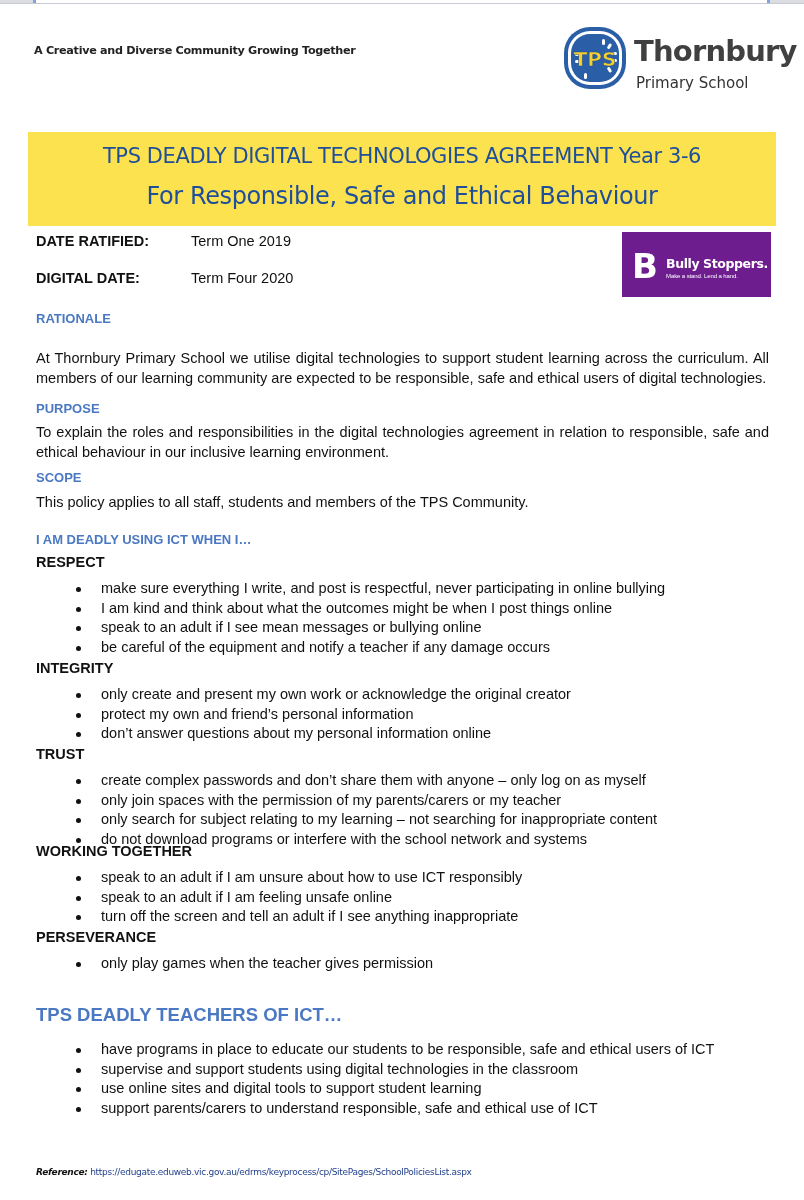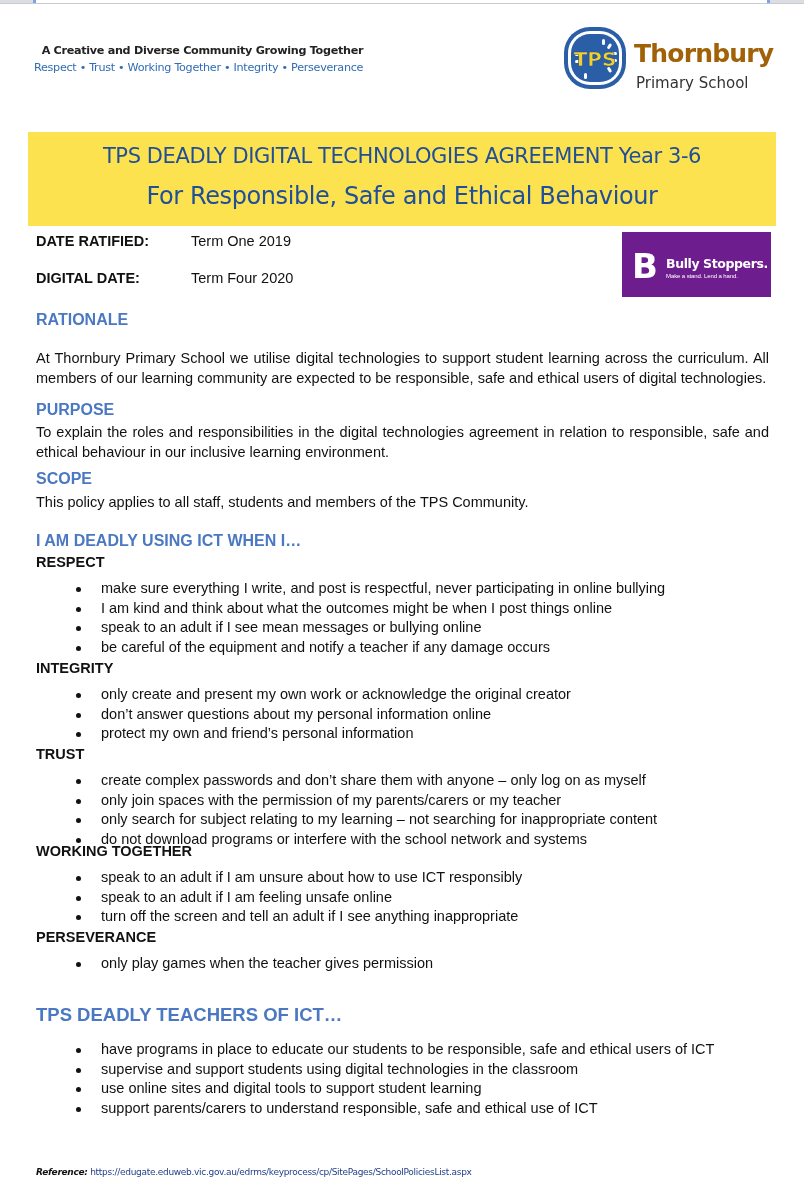--- a/index.html
+++ b/index.html
@@ -2,58 +2,57 @@
 <html><head>
 <meta charset="utf-8">
 <style>
   html, body { margin:0; padding:0; }
   body { width:804px; height:1200px; background:#ffffff; position:relative; overflow:hidden;
          font-family:"Liberation Sans", sans-serif; color:#111; }
   .ruler { position:absolute; left:0; top:0; width:804px; height:3px; background:#dcdde2; border-bottom:1px solid #c9cbd2; }
   .ruler .inner { position:absolute; left:36px; right:36px; top:0; height:3px; background:#fff; }
   .ruler .mark { position:absolute; top:0; width:3px; height:3px; background:#7da2e8; }
   .tagline { position:absolute; left:34px; top:44px; }
-  .tagline .l1 { font-family:"DejaVu Sans", sans-serif; font-size:11.2px; font-weight:bold; color:#222; letter-spacing:-0.3px;text-align:right; }
+  .tagline .l1 { font-family:"DejaVu Sans", sans-serif; font-size:11.2px; font-weight:bold; color:#222; letter-spacing:-0.3px; }
   .tagline .l2 { font-family:"DejaVu Sans", sans-serif; font-size:11.2px; color:#2f6db5; margin-top:4px; letter-spacing:-0.3px; }
   .logo { position:absolute; left:562px; top:25px; display:flex; align-items:flex-end; }
   .logo .badge { width:66px; height:66px; }
   .logo .name { margin-left:6px; line-height:1; }
-  .logo .name .n1 { font-family:"DejaVu Sans", sans-serif; font-weight:bold; font-size:25px; color:#a16207; letter-spacing:-0.8px; }
+  .logo .name .n1 { font-family:"DejaVu Sans", sans-serif; font-weight:bold; font-size:29px; color:#404040; letter-spacing:-0.8px; }
   .logo .name .n2 { font-family:"DejaVu Sans", sans-serif; font-size:15px; color:#333; margin-top:10px; margin-left:2px; }
   .banner { position:absolute; left:28px; top:132px; width:748px; height:94px; background:#fde24f; text-align:center; }
   .banner .t1 { font-family:"DejaVu Sans", sans-serif; font-size:21px; color:#1f4f99; margin-top:12px; letter-spacing:-0.4px; }
   .banner .t2 { font-family:"DejaVu Sans", sans-serif; font-size:24px; color:#1f4f99; margin-top:14px; letter-spacing:-0.4px; }
   .meta { position:absolute; left:36px; font-size:14.5px; }
   .meta .k { font-weight:bold; display:inline-block; width:155px; }
   .bully { position:absolute; left:622px; top:232px; width:149px; height:65px; background:#6e1d8f; color:#fff; }
   .bully .b { position:absolute; left:10px; top:17px; font-size:34px; font-weight:bold; line-height:1; font-family:"DejaVu Sans", sans-serif; }
   .bully .t { position:absolute; left:44px; top:24px; font-size:12.5px; font-weight:bold; font-family:"DejaVu Sans", sans-serif; letter-spacing:-0.4px; }
   .bully .s { position:absolute; left:44px; top:41px; font-size:6px; letter-spacing:-0.1px; }
-  .h { position:absolute; left:36px; color:#4a78c2; font-weight:bold; font-size:16px; }
+  .h { position:absolute; left:36px; color:#4a78c2; font-weight:bold; font-size:13px; }
   .p { position:absolute; left:36px; width:733px; font-size:14.5px; line-height:20px; text-align:justify; color:#111; }
   .sub { position:absolute; left:36px; font-weight:bold; font-size:14.5px; color:#111;text-align:center; }
   ul.b { position:absolute; left:44px; margin:6px; padding:0; list-style:none; font-size:14.5px; }
   ul.b li { position:relative; padding-left:51px; height:19.6px; line-height:19.6px; white-space:nowrap; }
   ul.b li::before { content:""; position:absolute; left:26px; top:8px; width:5px; height:5px; border-radius:50%; background:#111; }
   .ref { position:absolute; left:36px; top:1167px; font-family:"DejaVu Sans", sans-serif; font-size:9px; letter-spacing:-0.3px; }
   .ref .k { font-style:italic; font-weight:bold; color:#111;text-align:center; }
   .ref .u { color:#1f3f8a; }
 </style>
 </head>
 <body>
 
 <div class="ruler">
   <div class="inner"></div>
   <div class="mark" style="left:33px"></div>
   <div class="mark" style="left:767px"></div>
 </div>
 
 <div class="tagline">
   <div class="l1">A Creative and Diverse Community Growing Together</div>
-  <div class="l2">Respect • Trust • Working Together • Integrity • Perseverance</div>
 </div>
 
 <div class="logo">
   <svg class="badge" viewBox="0 0 66 66">
     <rect x="2" y="2" width="62" height="62" rx="26" fill="#2a5fa8"></rect>
     <rect x="6" y="6" width="54" height="54" rx="22" fill="#fff"></rect>
     <rect x="9" y="9" width="48" height="48" rx="19" fill="#2a5fa8"></rect>
     <g fill="#fff">
       <rect x="40" y="14" width="3" height="6" rx="1.5"></rect>
         <rect x="46" y="18" width="3" height="6" rx="1.5" transform="rotate(30 47 21)"></rect>
@@ -105,22 +104,22 @@
 <ul class="b" style="top:573px">
   <li>make sure everything I write, and post is respectful, never participating in online bullying</li>
   <li>I am kind and think about what the outcomes might be when I post things online</li>
   <li>speak to an adult if I see mean messages or bullying online</li>
   <li>be careful of the equipment and notify a teacher if any damage occurs</li>
 </ul>
 
 <div class="sub" style="top:660px">INTEGRITY</div>
 <ul class="b" style="top:679px">
   <li>only create and present my own work or acknowledge the original creator</li>
+  <li>protect my own and friend’s personal information</li>
   <li>don’t answer questions about my personal information online</li>
-  <li>protect my own and friend’s personal information</li>
 </ul>
 
 <div class="sub" style="top:746px">TRUST</div>
 <ul class="b" style="top:765px">
   <li>create complex passwords and don’t share them with anyone – only log on as myself</li>
   <li>only join spaces with the permission of my parents/carers or my teacher</li>
   <li>only search for subject relating to my learning – not searching for inappropriate content</li>
   <li>do not download programs or interfere with the school network and systems</li>
 </ul>
 

